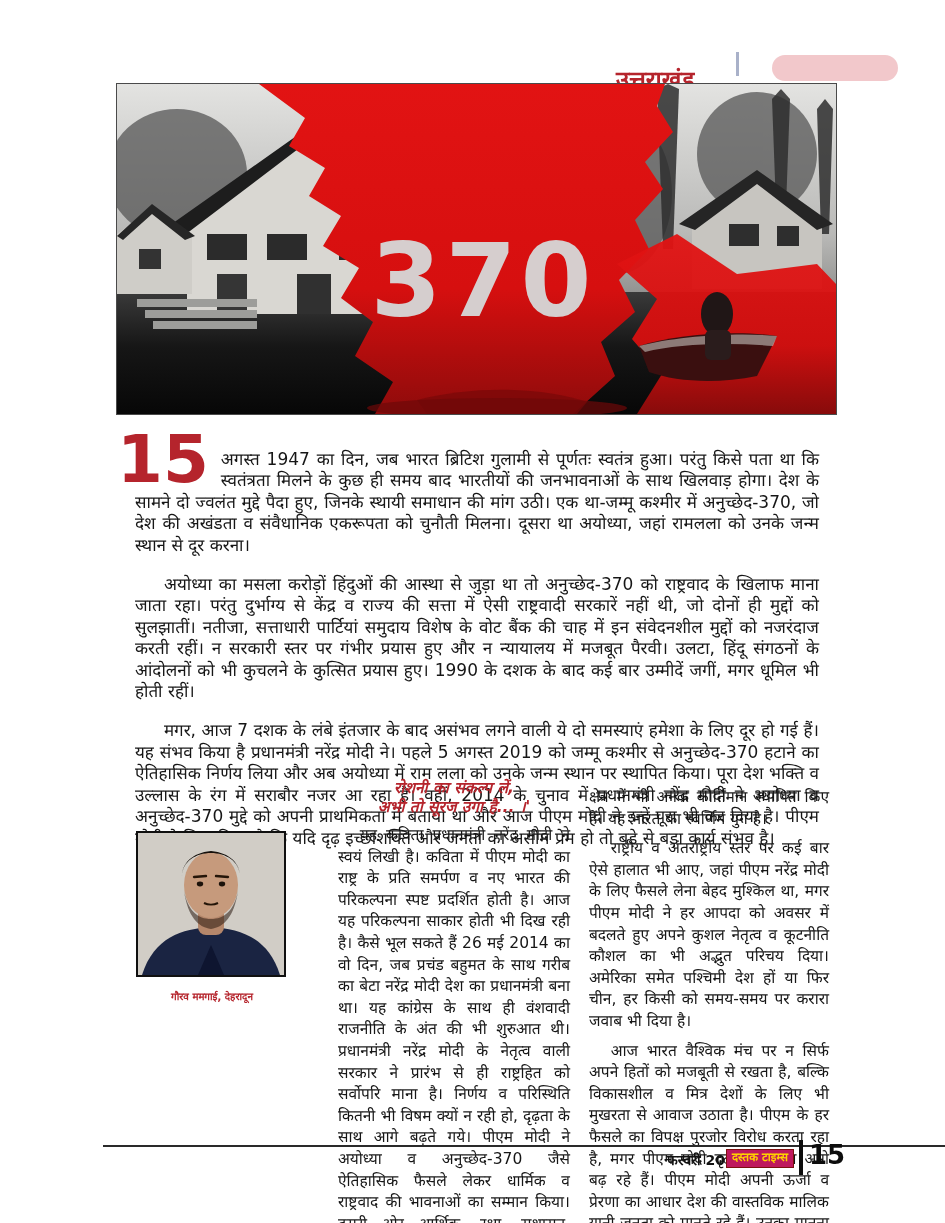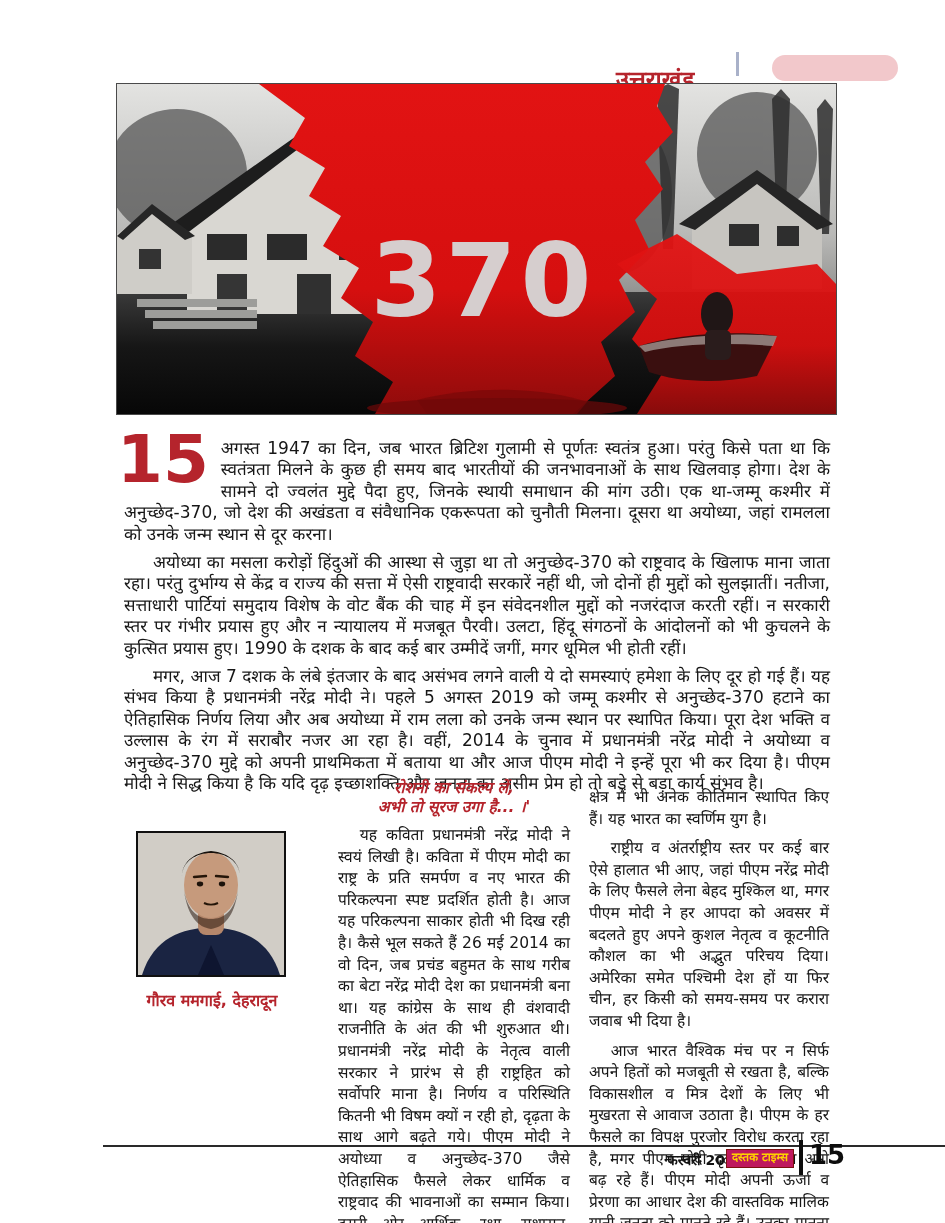--- a/index.html
+++ b/index.html
@@ -9,26 +9,26 @@
   }
   
   .hdr-label{position:absolute;left:616px;top:46px;font-size:24px;font-weight:bold;color:#b5242c;margin-top:16px;}
   .hdr-sep{position:absolute;left:736px;top:52px;width:3px;height:24px;background:#a9b1c9;}
   .hdr-pill{position:absolute;left:772px;top:55px;width:126px;height:26px;border-radius:13px;background:#f2c8cb;}
   
   .hero{position:absolute;left:117px;top:84px;width:719px;height:330px;outline:1px solid #4a4a4a;overflow:hidden;background:#e5e5e5;}
   .hero svg{display:block;}
   
   .article{position:absolute;left:117px;top:431px;width:720px;font-size:17px;line-height:21.4px;text-align:justify;color:#161616;}
-  .article p{margin:7px;}
+  .article p{margin:18px;}
   .article p.indent{text-indent:1.7em;}
   .dropcap{float:left;font-size:66px;line-height:58px;font-weight:800;color:#b5242c;padding-right:12px;font-family:"DejaVu Sans",sans-serif;}
   
   .photo-frame{position:absolute;left:136px;top:831px;width:150px;height:146px;border:2px solid #101010;box-sizing:border-box;overflow:hidden;}
-  .caption{position:absolute;left:110px;top:989px;width:204px;text-align:center;font-size:16px;font-weight:bold;color:#b5242c;}
+  .caption{position:absolute;left:110px;top:989px;width:204px;text-align:center;font-size:10px;font-weight:bold;color:#b5242c;}
   .col{position:absolute;top:779px;font-size:15.5px;line-height:21.6px;text-align:justify;color:#161616;}
   .col p{margin:8px;}
   .col p.indent{text-indent:1.4em;}
   .col-mid{left:330px;width:248px;}
   .col-right{left:581px;width:256px;}
   .poem{color:#b5242c;font-weight:bold;font-style:italic;text-align:center;font-size:15.5px;line-height:19px;margin:0 0 7px 0;}
   .poem div{white-space:nowrap;}
   
   .foot-line{position:absolute;left:103px;top:1145px;width:842px;height:2px;background:#2a2a2a;}
   .foot-date{position:absolute;left:667px;top:1150px;font-size:14px;font-weight:bold;color:#111;}

